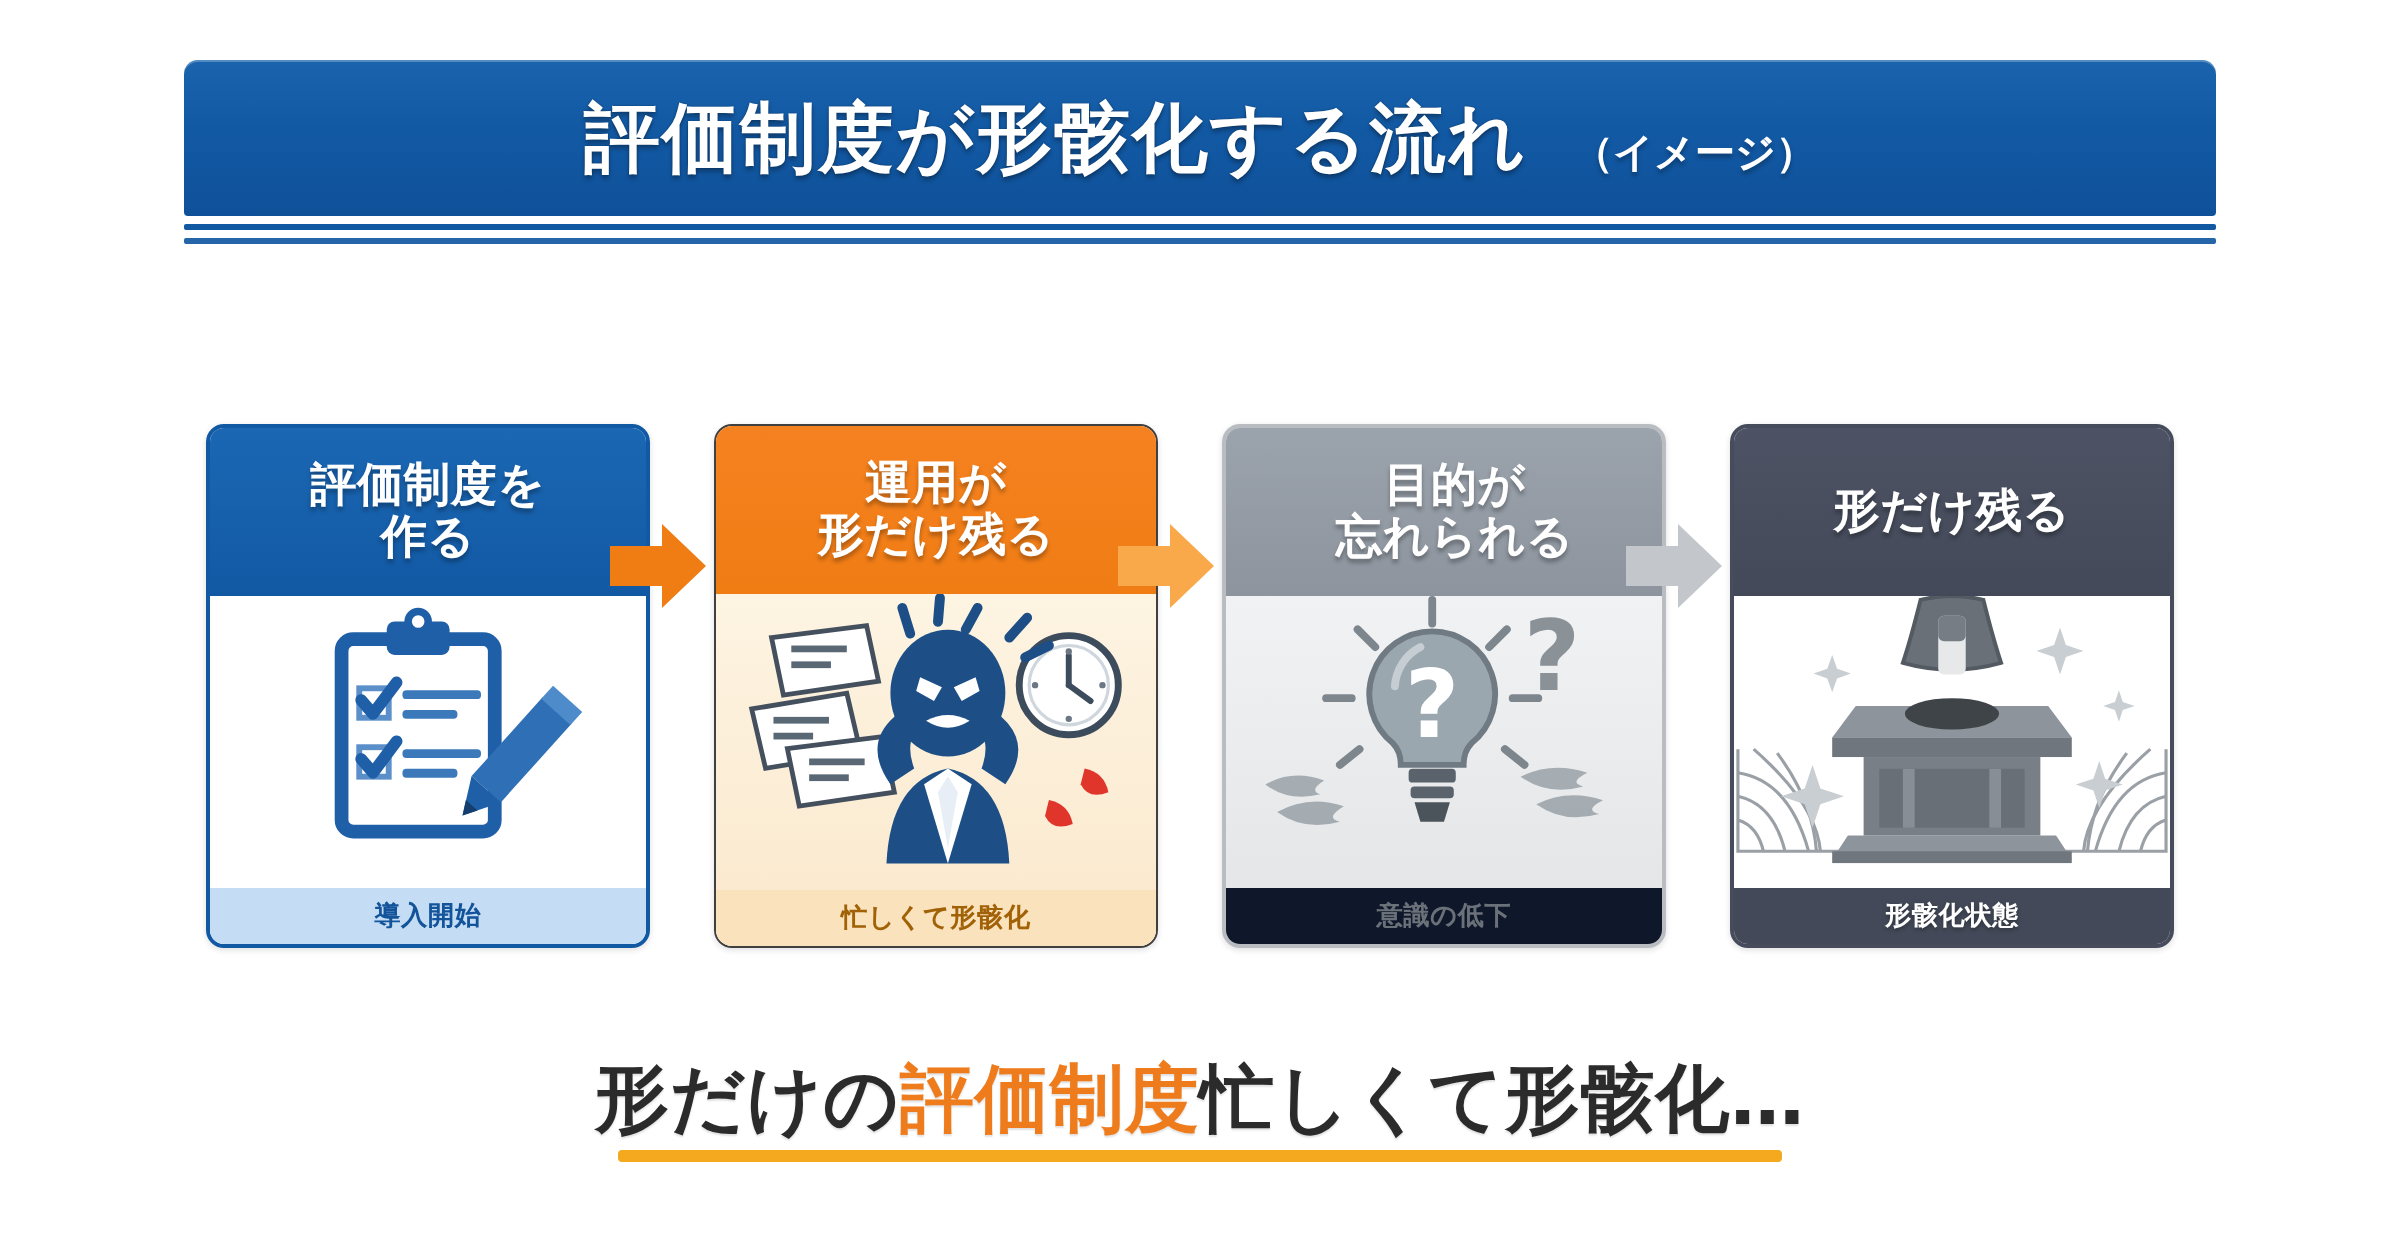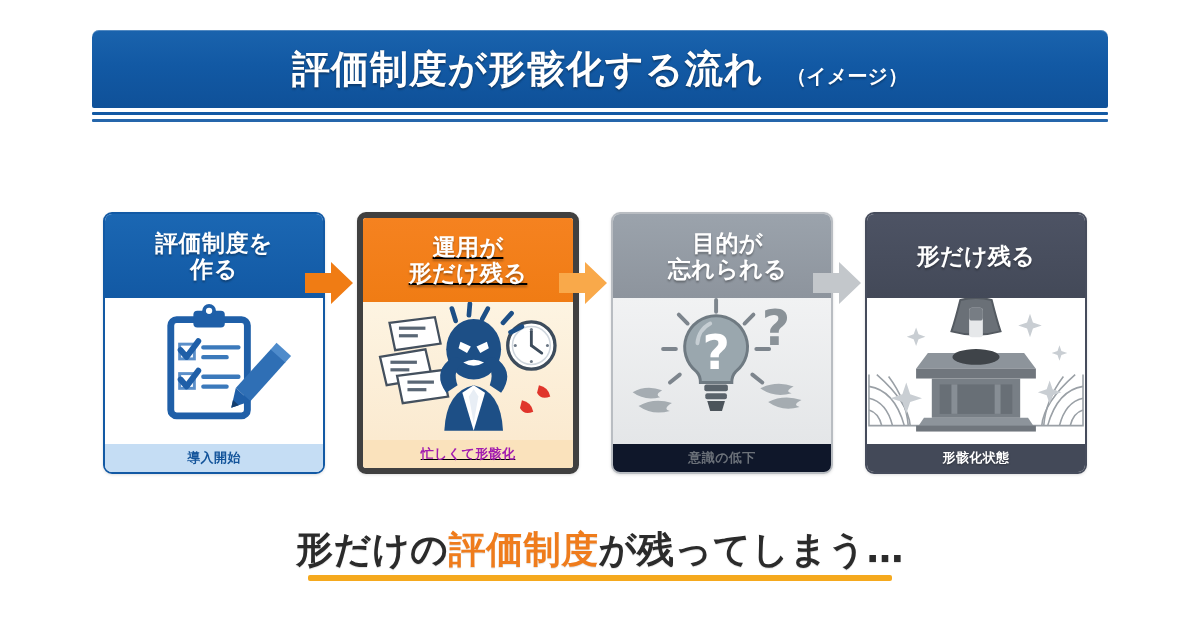--- a/index.html
+++ b/index.html
@@ -88,21 +88,21 @@
     width: 222px;
     height: 262px;
     border-radius: 9px;
     overflow: hidden;
     box-sizing: border-box;
     display: flex;
     flex-direction: column;
     box-shadow: 0 1px 3px rgba(0,0,0,0.13);
   }
   .card-1 { left: 103px;  border: 2px solid #1259a4; }
-  .card-2 { left: 357px;  border: 6px solid #404040; text-decoration: underline; }
+  .card-2 { left: 357px;  border: 1px solid #404040; }
   .card-3 { left: 611px;  border: 2px solid #b9bdc2; }
   .card-4 { left: 865px;  border: 2px solid #464c5c; }
 
   .card-head {
     height: 84px;
     flex: none;
     display: flex;
     align-items: center;
     justify-content: center;
     text-align: center;
@@ -134,21 +134,21 @@
     height: 28px;
     flex: none;
     display: flex;
     align-items: center;
     justify-content: center;
     font-size: 13px;
     font-weight: bold;
     letter-spacing: 0.4px;
   }
   .card-1 .card-foot { background: #c5ddf4; color: #12539a; }
-  .card-2 .card-foot { background: #fae2bc; color: #a21caf; }
+  .card-2 .card-foot { background: #fae2bc; color: #a16207; }
   .card-3 .card-foot { background: #0f172a; color: #6b7179; }
   .card-4 .card-foot { background: #434958; color: #ffffff; text-shadow: 0 1px 2px rgba(0,0,0,0.35); }
 
   .illus { position: absolute; inset: 0; }
 
   
   .arrow {
     position: absolute;
     top: 48px;
     width: 48px;
@@ -419,16 +419,16 @@
         </g>
       </svg>
     </div>
     <div class="card-foot">形骸化状態</div>
   </div>
 
 </div>
 
 <div class="caption-wrap">
   <span class="caption">
-    <span>形だけの</span><span class="hl">評価制度</span><span>が残ってしまう…</span>
+    <span>形だけの</span><span class="hl">評価制度</span><span>忙しくて形骸化…</span>
     <span class="caption-underline"></span>
   </span>
 </div>
 
 </body></html>

